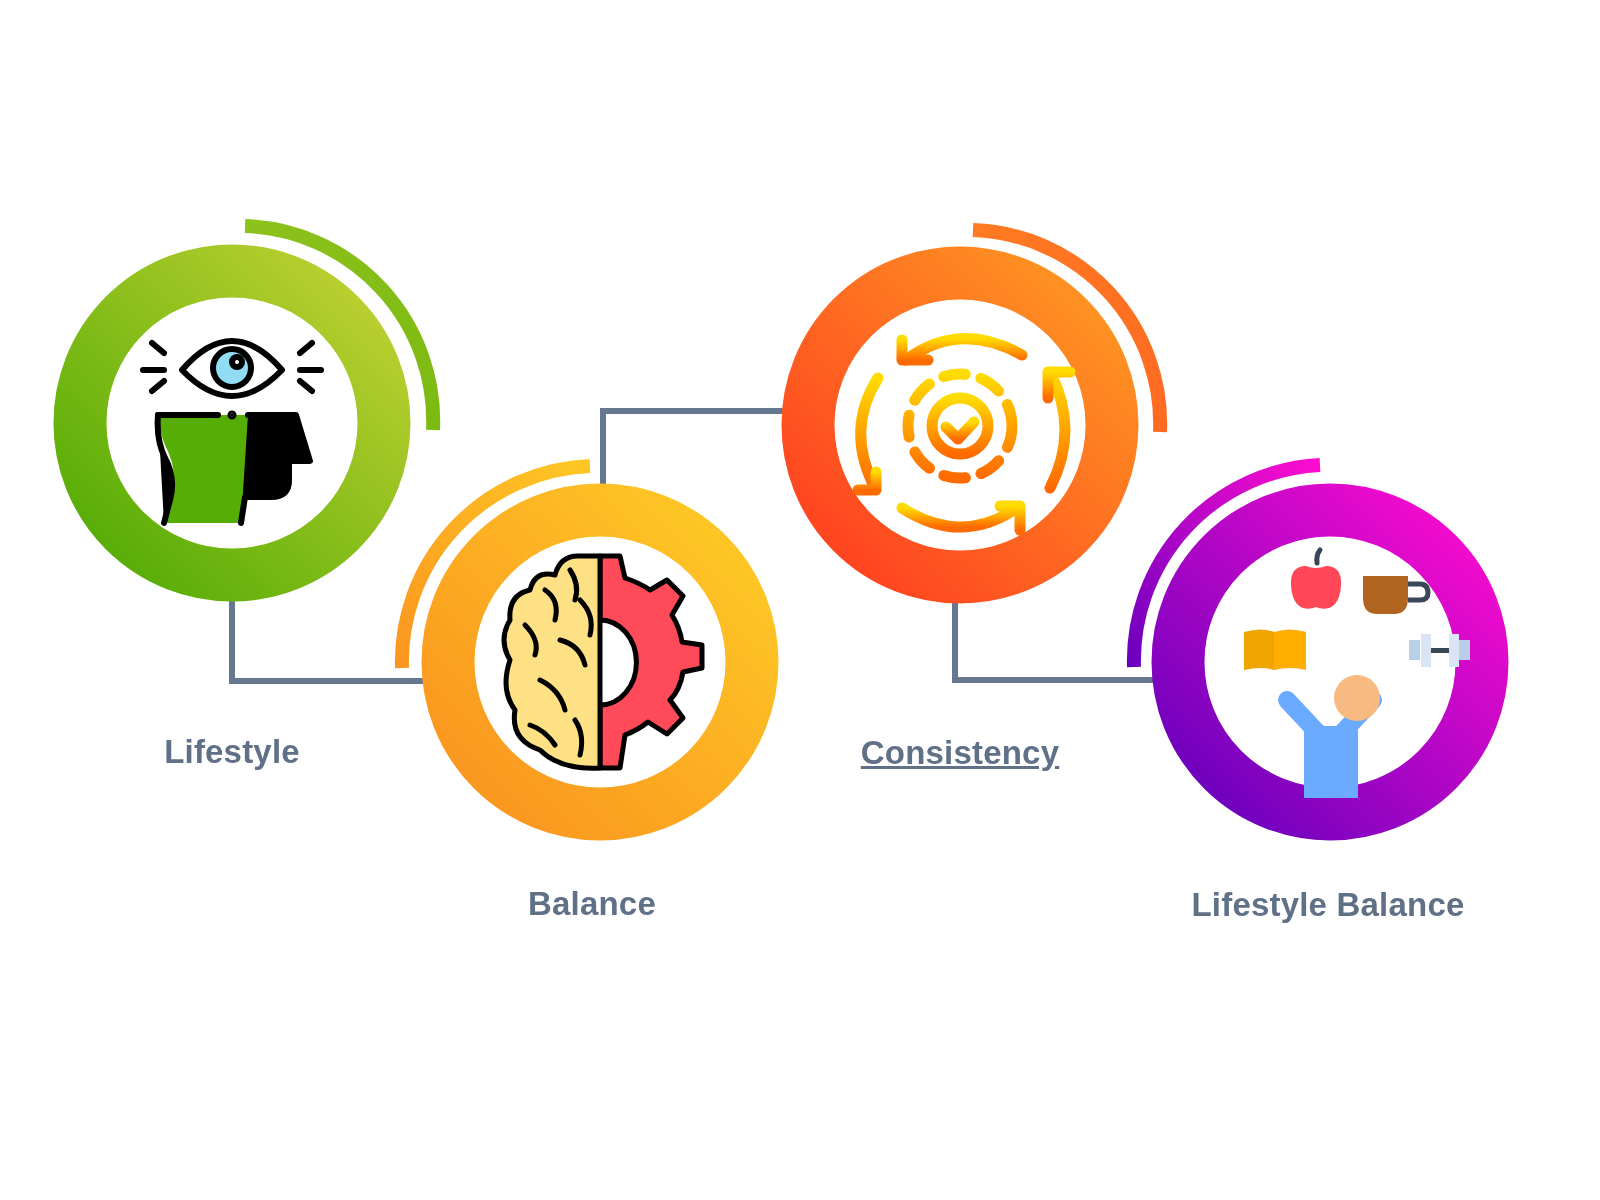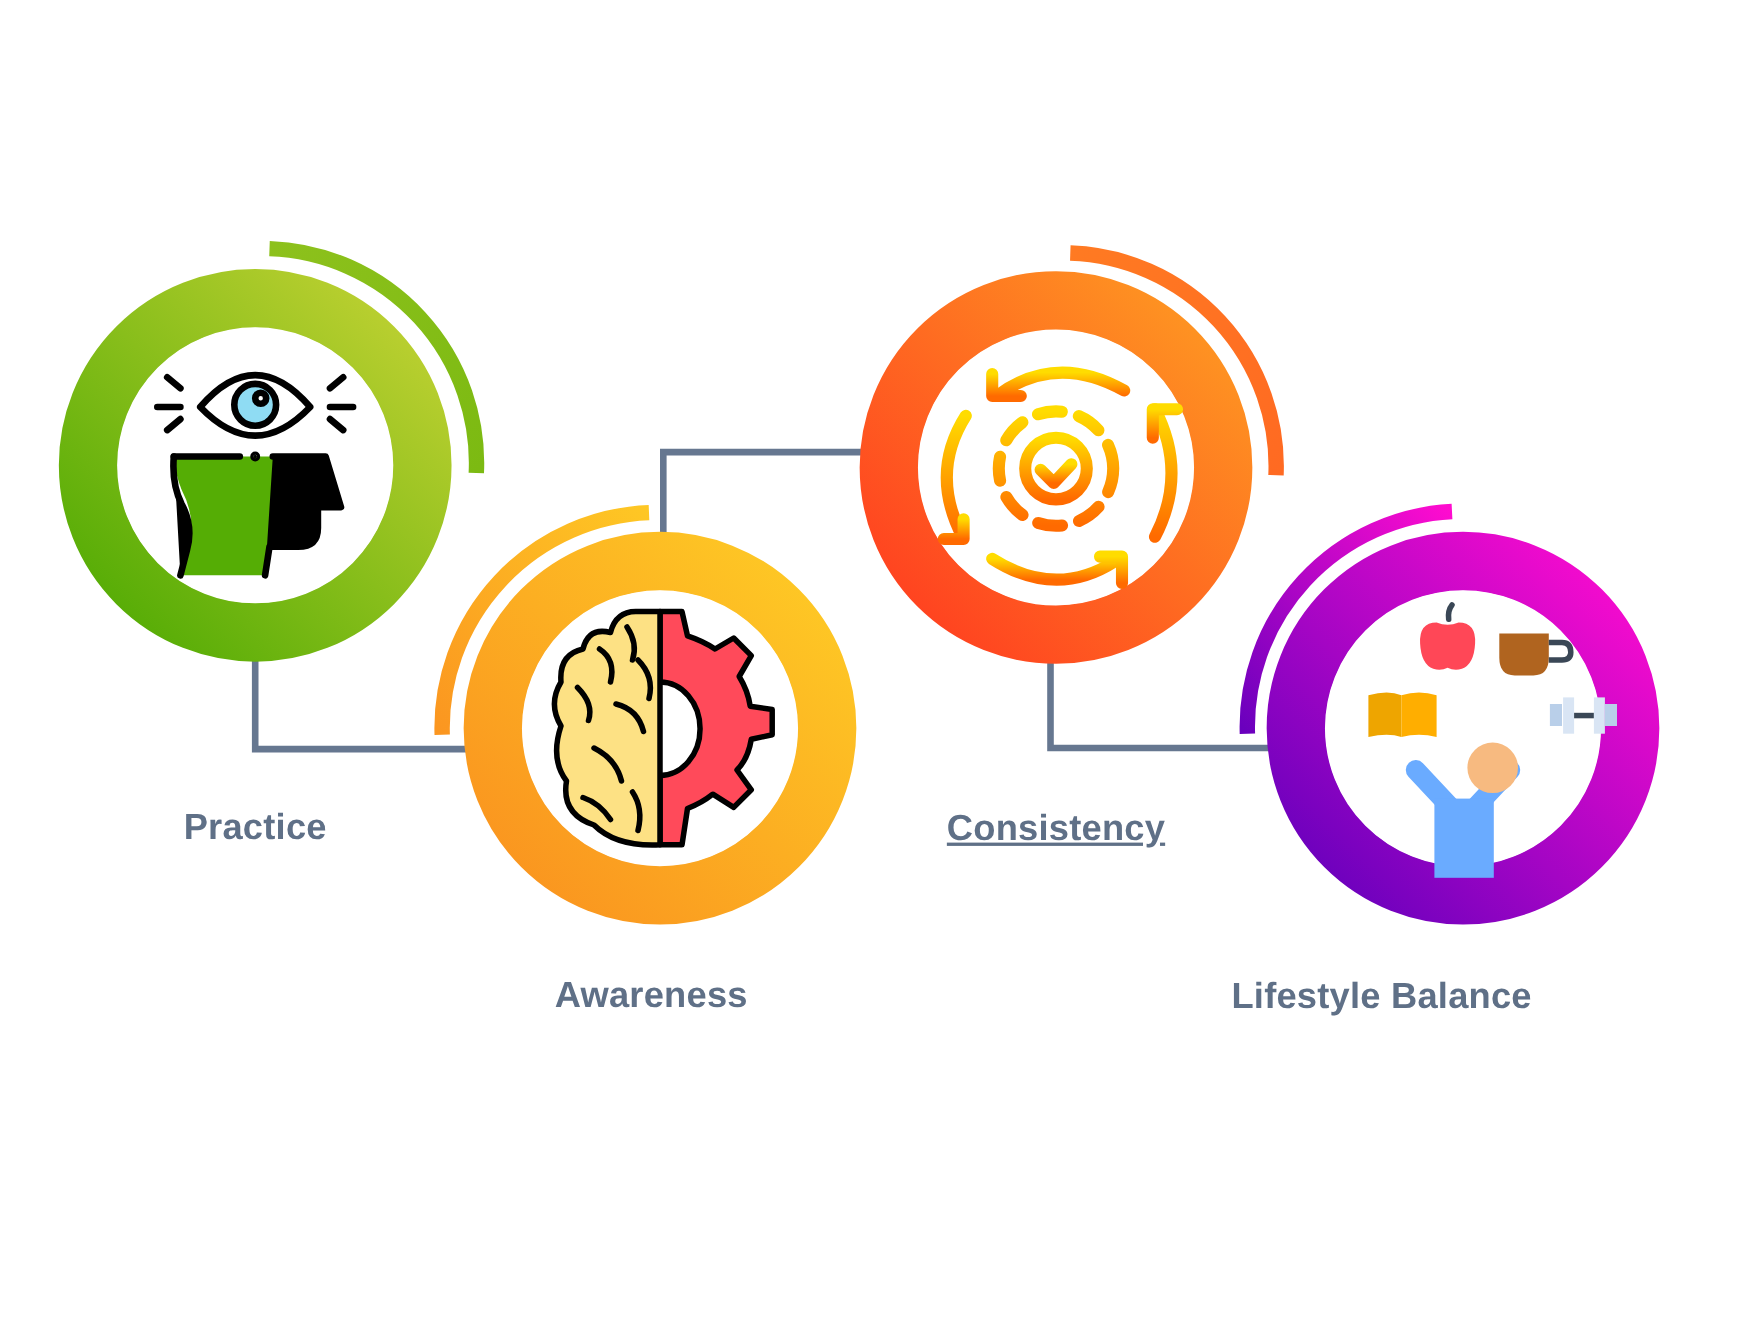--- a/index.html
+++ b/index.html
@@ -150,16 +150,16 @@
       </g>
       <g>
         <path d="M1287 700 L1330 746 L1373 700" fill="none" stroke="#6aabff" stroke-width="18" stroke-linecap="round" stroke-linejoin="round"></path>
         <rect x="1331" y="726" width="54" height="72" fill="#6aabff" transform="translate(-27 0)"></rect>
         <circle cx="1357" cy="698" r="23" fill="#f7ba80"></circle>
       </g>
     </g>
   </g>
 </svg>
 
-<div class="label" style="left:232px; top:733px;">Practice</div>
-<div class="label" style="left:592px; top:885px;">Awareness</div>
+<div class="label" style="left:232px; top:733px;">Lifestyle</div>
+<div class="label" style="left:592px; top:885px;">Balance</div>
 <div class="label" style="left:960px; top:734px;text-decoration:underline;">Consistency</div>
-<div class="label" style="left:1256px; top:886px;">Lifestyle Balance</div>
+<div class="label" style="left:1328px; top:886px;">Lifestyle Balance</div>
 
 </body></html>

